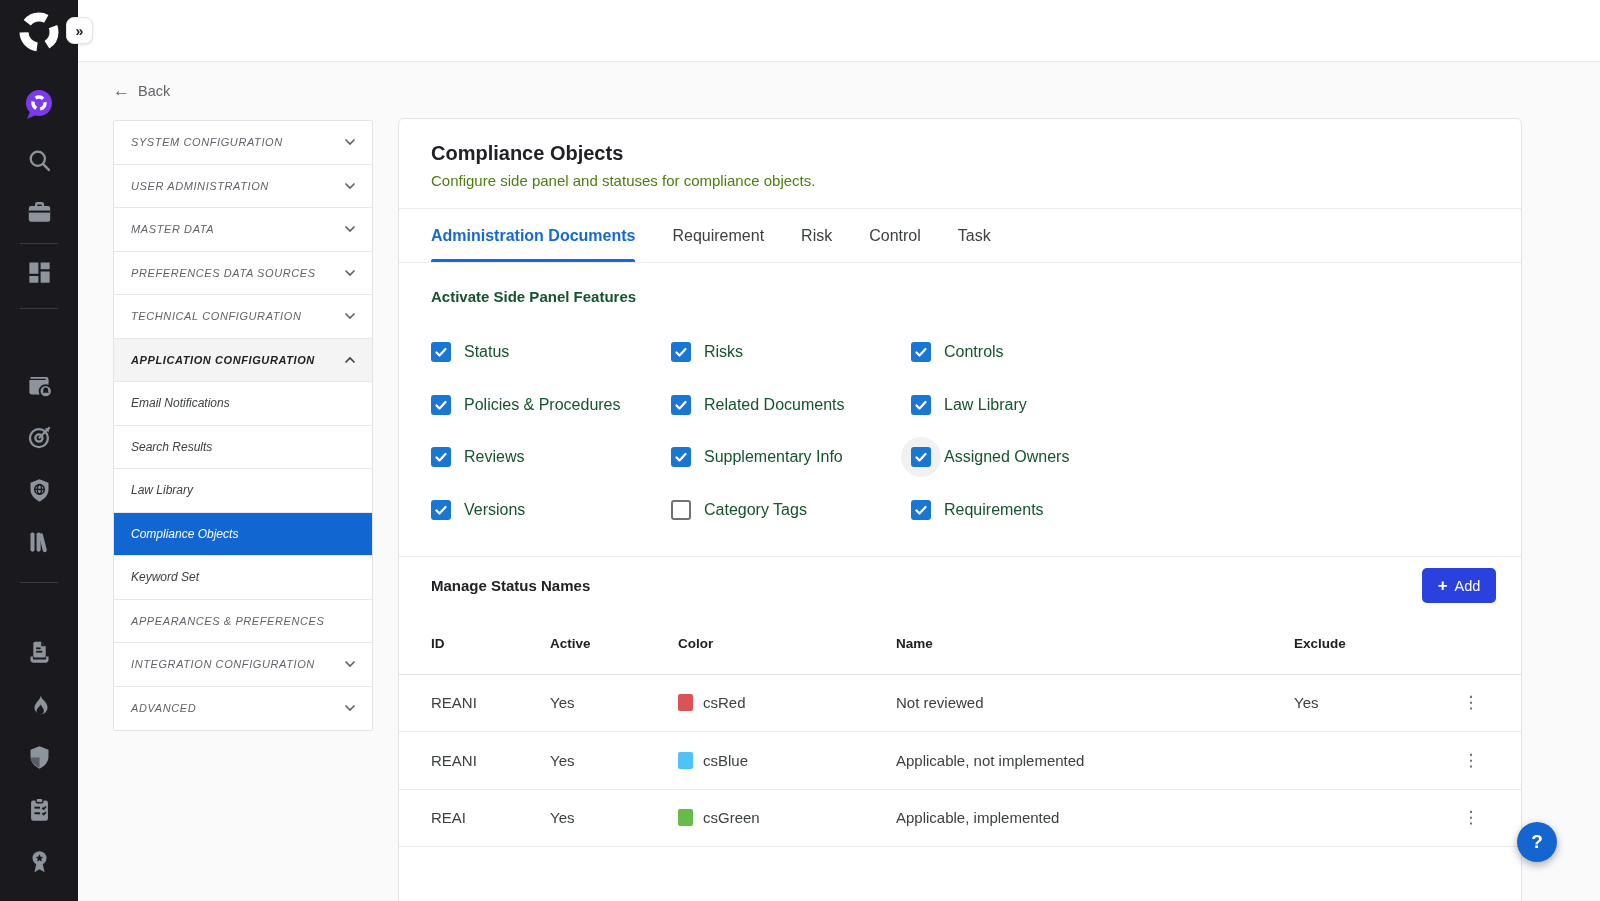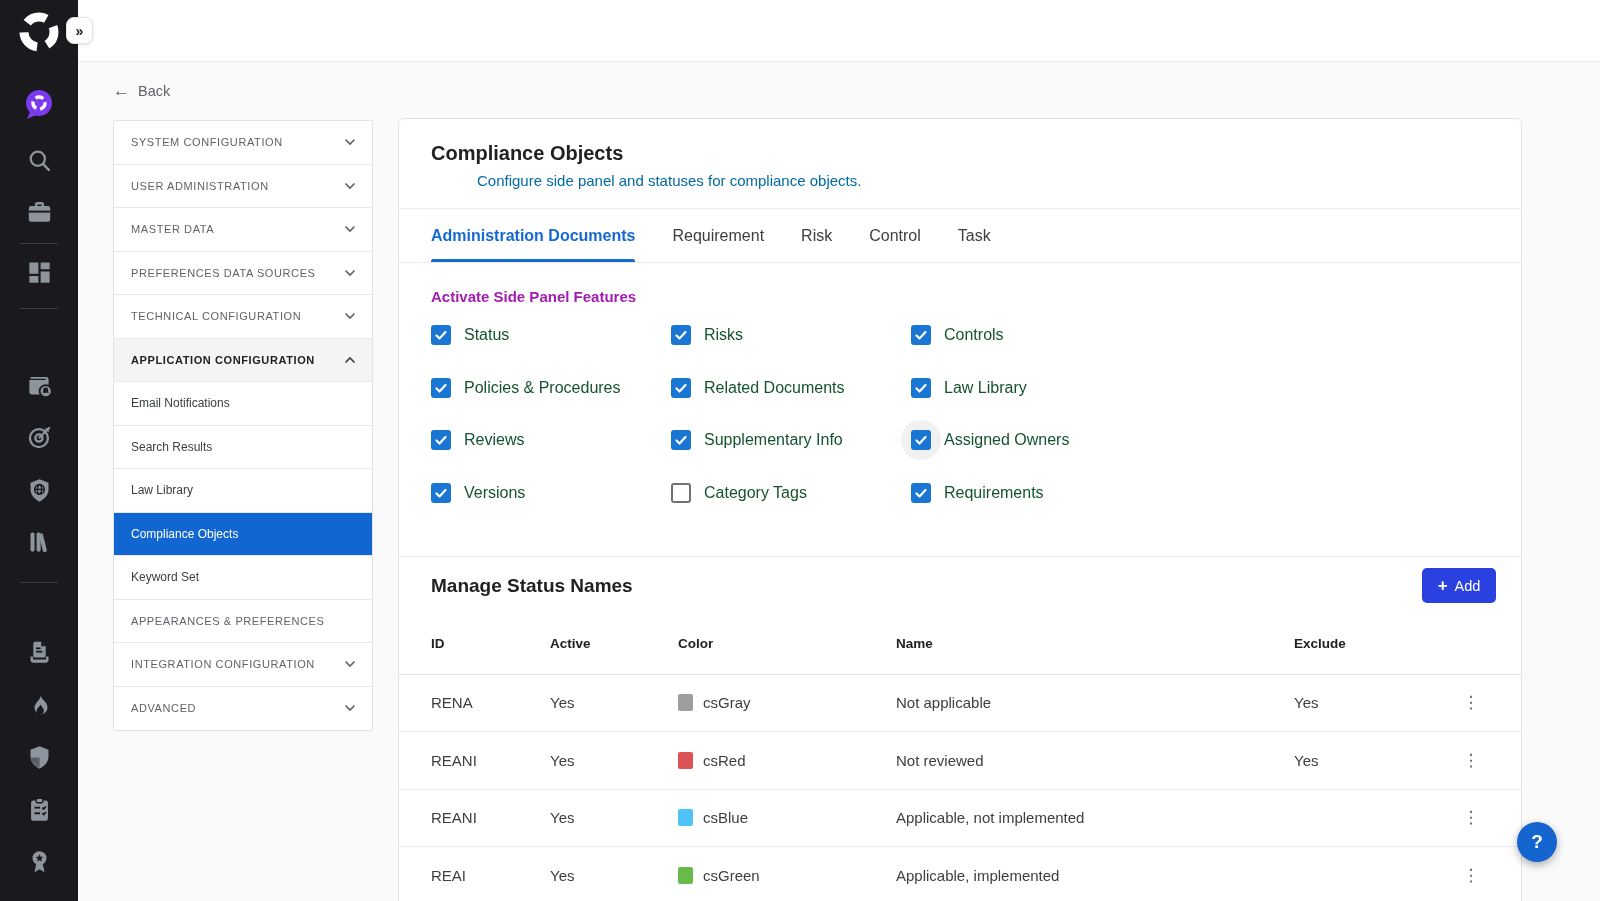--- a/index.html
+++ b/index.html
@@ -22,54 +22,54 @@
   .search-box input::placeholder { color:#85898f; }
   .bell { position:absolute; left:1459px; top:19px; width:24px; height:24px; cursor:pointer; }
   .avatar { position:absolute; left:1510px; top:14px; width:34px; height:34px; border-radius:50%; border:1.5px solid #3b55e0; color:#2f49d8; font-size:12.5px; font-weight:bold; display:flex; align-items:center; justify-content:center; background:#fff; cursor:pointer; }
 
   
   .back-link { position:absolute; left:113px; top:82px; display:flex; align-items:center; gap:8px; color:#5f6368; font-size:14.5px; cursor:pointer; }
   .back-link .arrow { font-size:17px; line-height:1; }
 
   
   .nav-panel { position:absolute; left:113px; top:120px; width:260px; background:#fff; border:1px solid #e3e3e6; border-radius:2px; }
-  .nav-row { height:43.5px; display:flex; align-items:center; justify-content:space-between; padding:0 16px 0 17px; border-bottom:1px solid #e8e8ea; cursor:pointer; background:#fff; }
+  .nav-row { height:43.5px; display:flex; align-items:center; justify-content:space-between; padding:0 16px 0 17px; border-bottom:1px solid #e8e8ea; cursor:pointer; background:#fff;font-style:italic; }
   .nav-row:last-child { border-bottom:none; }
   .nav-row .lbl { font-size:11px; letter-spacing:.6px; color:#5f6368; font-weight:500; }
   .nav-row.expanded { background:#f4f4f5; }
   .nav-row.expanded .lbl { color:#202124; font-weight:bold; }
   .nav-row.sub .lbl { font-size:12px; letter-spacing:0; color:#3c4043; font-weight:normal; }
   .nav-row.selected { background:#1266d1; }
   .nav-row.selected .lbl { color:#ffffff; }
   .chev { width:12px; height:12px; flex:none; }
   .chev svg { display:block; }
 
   
   .card { position:absolute; left:398px; top:118px; width:1124px; height:845px; background:#fff; border:1px solid #e3e3e6; border-radius:6px; overflow:hidden; }
   .card-head { padding:23px 32px 0 32px; height:89px; }
   .card-title { font-size:20px; font-weight:bold; color:#202124; }
-  .card-sub { margin-top:7px; font-size:15px; color:#0369a1;margin-left:46px; }
+  .card-sub { margin-top:7px; font-size:15px; color:#4d7c0f; }
   .tabs { height:55px; border-top:1px solid #ececee; border-bottom:1px solid #ececee; display:flex; align-items:stretch; padding:0 32px; gap:37px; }
   .tab { display:flex; align-items:center; font-size:16px; font-weight:500; color:#3c4043; cursor:pointer; position:relative; }
   .tab.active { color:#1669d2; font-weight:bold; }
   .tab.active::after { content:""; position:absolute; left:0; right:0; bottom:0; height:3px; background:#1669d2; border-radius:2px 2px 0 0; }
 
   .features { padding:25px 32px 20px 32px; height:293px; }
-  .features-heading { font-size:15px; font-weight:bold; color:#a21caf; margin-bottom:4px; }
+  .features-heading { font-size:15px; font-weight:bold; color:#14532d; margin-bottom:21px; }
   .feat-grid { display:grid; grid-template-columns:240px 240px 300px; grid-auto-rows:52.5px; align-items:center; }
   .feat { display:flex; align-items:center; gap:13px; cursor:pointer; position:relative; }
   .cb { width:20px; height:20px; border-radius:3px; border:2px solid #6f7377; background:#fff; display:flex; align-items:center; justify-content:center; flex:none; position:relative; z-index:1; }
   .cb.checked { border-color:#1976d2; background:#1976d2; }
   .cb svg { display:none; }
   .cb.checked svg { display:block; }
   .feat.halo::before { content:""; position:absolute; left:-10px; top:50%; margin-top:-20px; width:40px; height:40px; border-radius:50%; background:rgba(95,99,104,.09); z-index:0; }
   .feat-label { font-size:16px; color:#14532d; }
 
   .manage-bar { height:58px; border-top:1px solid #ececee; display:flex; align-items:center; justify-content:space-between; padding:0 25px 0 32px; }
-  .manage-title { font-size:19px; font-weight:bold; color:#202124; }
+  .manage-title { font-size:15px; font-weight:bold; color:#202124; }
   .add-btn { height:35px; min-width:74px; background:#2a41df; color:#fff; border:none; border-radius:5px; font-size:14.5px; font-weight:500; display:flex; align-items:center; justify-content:center; gap:7px; padding:0 14px; cursor:pointer; font-family:inherit; }
   .add-btn .plus { font-size:17px; font-weight:bold; line-height:1; margin-top:-1px; }
 
   table.status-table { width:100%; border-collapse:collapse; }
   .status-table th { text-align:left; font-size:13.5px; font-weight:bold; color:#202124; height:60px; border-bottom:1px solid #e0e0e2; padding:0; vertical-align:middle; }
   .status-table td { font-size:15px; color:#3c4043; height:57.6px; border-bottom:1px solid #ececee; padding:0; vertical-align:middle; }
   .col-id { width:151px; padding-left:32px !important; }
   .col-active { width:128px; }
   .col-color { width:218px; }
   .col-name { width:398px; }
@@ -438,33 +438,20 @@
       <tr>
         <th class="col-id">ID</th>
         <th class="col-active">Active</th>
         <th class="col-color">Color</th>
         <th class="col-name">Name</th>
         <th class="col-exclude">Exclude</th>
         <th class="col-menu"></th>
       </tr>
     </thead>
     <tbody>
-      <tr>
-        <td class="col-id">RENA</td>
-        <td class="col-active">Yes</td>
-        <td class="col-color">
-          <span class="swatch-wrap">
-              <span class="swatch" style="background: rgb(158, 158, 158);"></span>
-              <span>csGray</span>
-            </span>
-        </td>
-        <td class="col-name">Not applicable</td>
-        <td class="col-exclude">Yes</td>
-        <td class="col-menu"><span class="kebab">⋮</span></td>
-      </tr>
       <tr>
         <td class="col-id">REANI</td>
         <td class="col-active">Yes</td>
         <td class="col-color">
           <span class="swatch-wrap">
               <span class="swatch" style="background: rgb(220, 83, 86);"></span>
               <span>csRed</span>
             </span>
         </td>
         <td class="col-name">Not reviewed</td>

